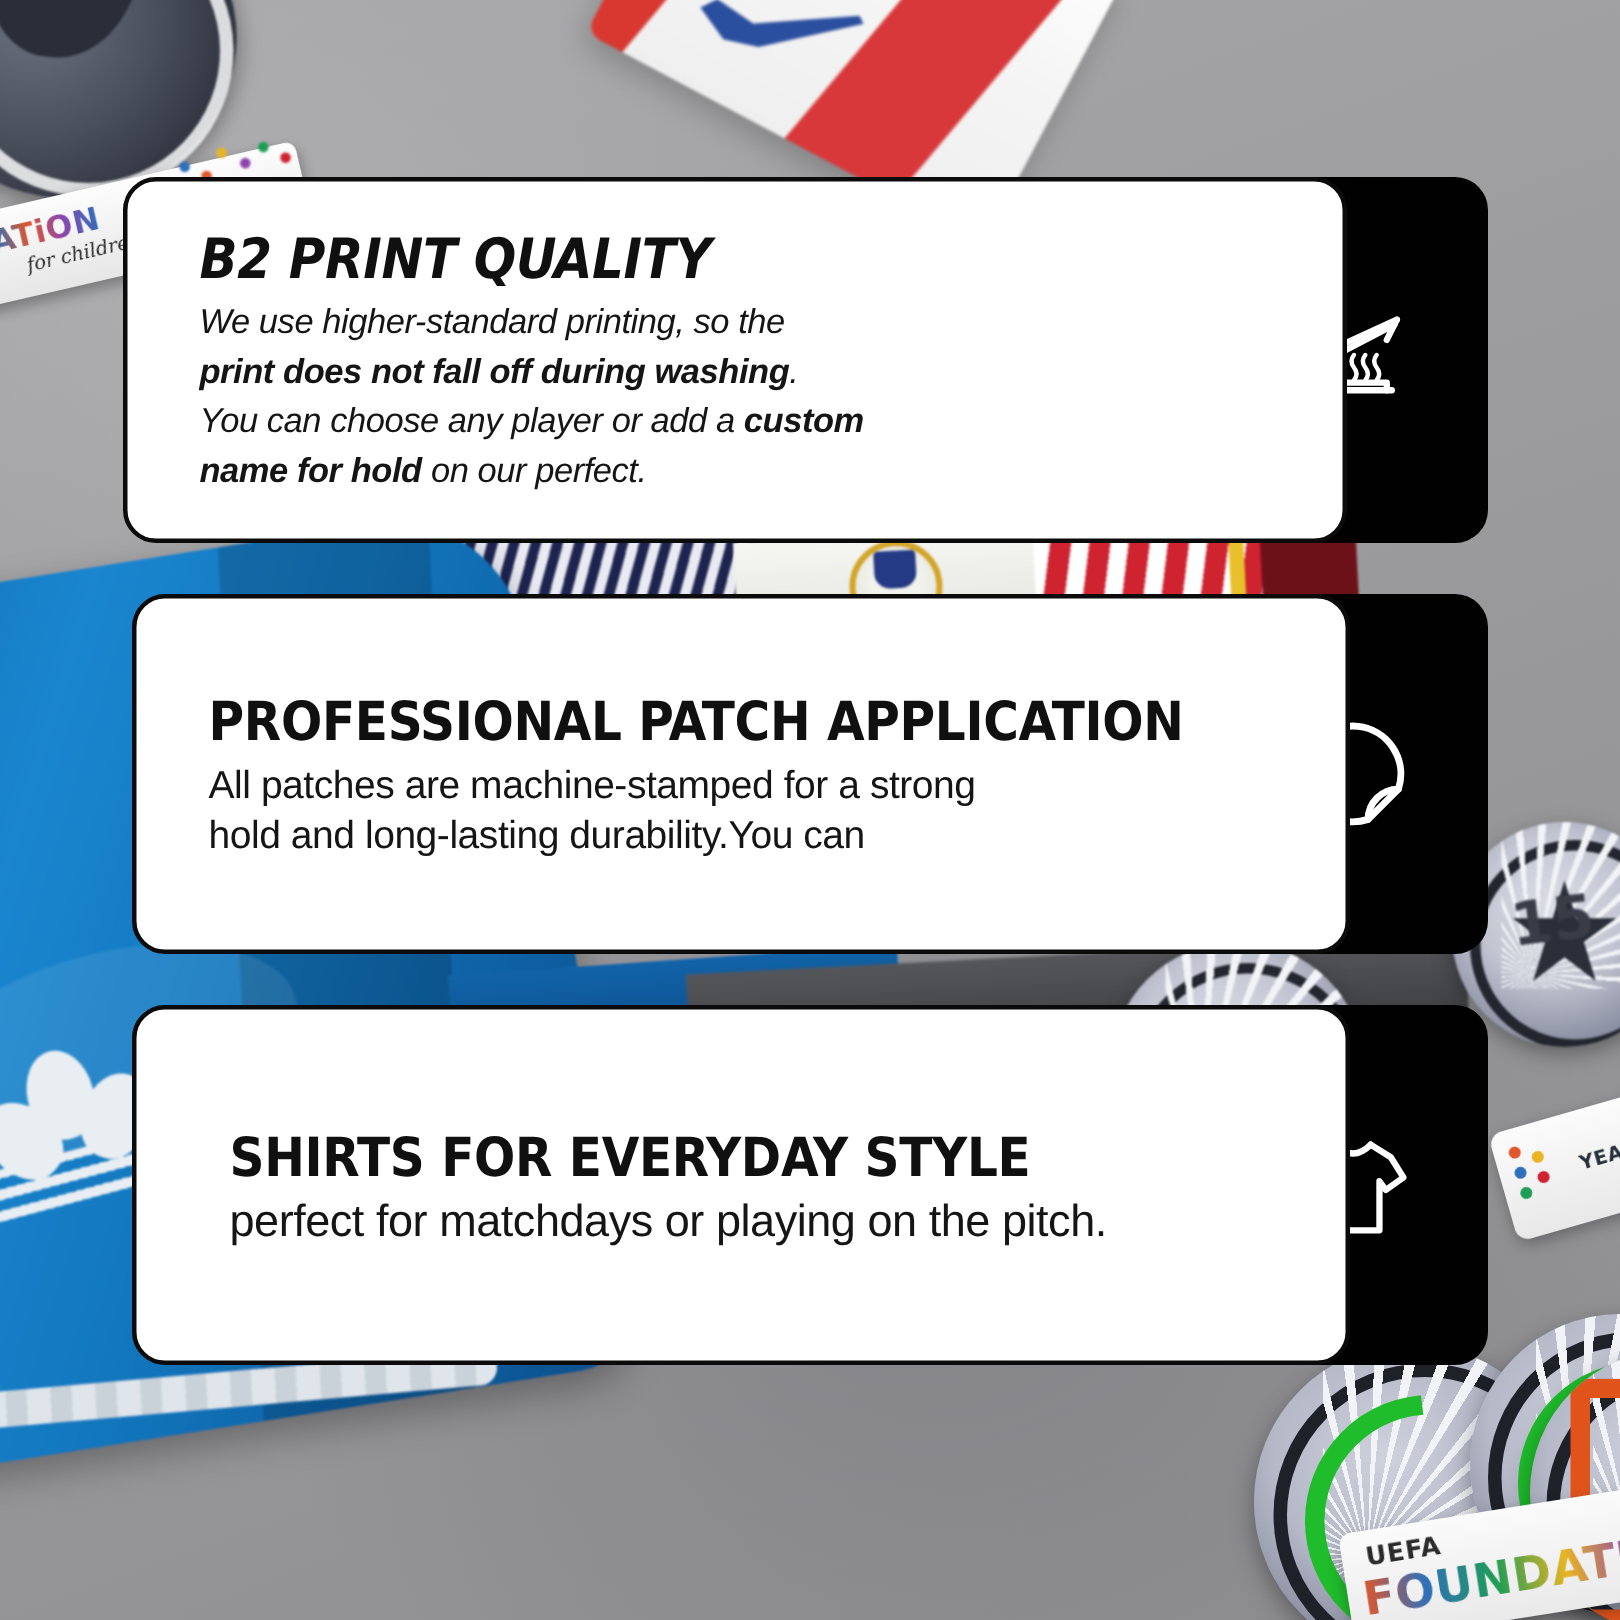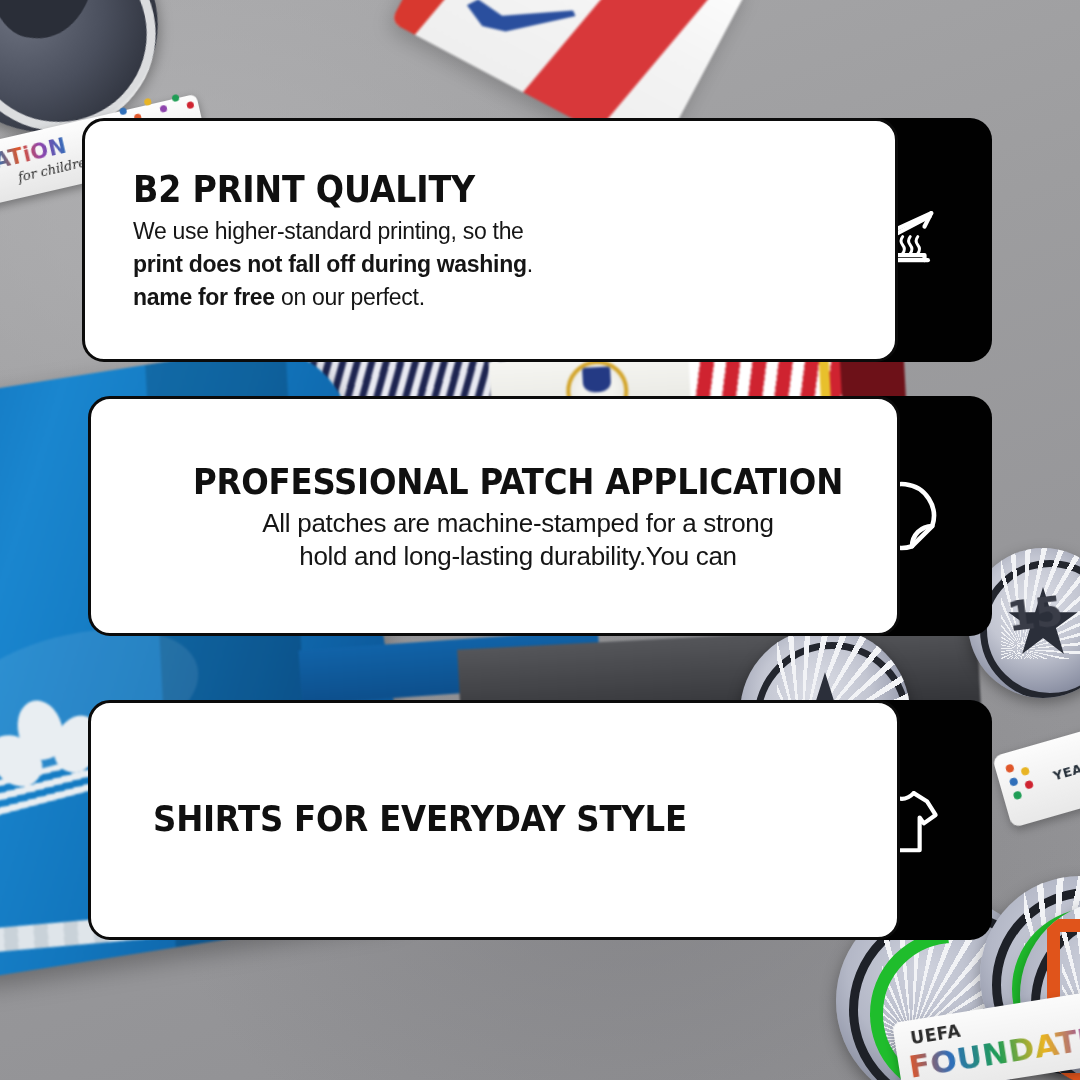--- a/index.html
+++ b/index.html
@@ -242,33 +242,33 @@
   .c-line{
     color:#151515;
     font-family:"Liberation Sans",sans-serif;
     letter-spacing:-.3px;
   }
   .c-line b{font-weight:bold;margin-top:36px;}
 
   
   #card1{left:82px;top:118px;width:910px;height:244px;}
   #card1 .panel{width:182px;}
-  #card1 .body{width:816px;height:100%;}
+  #card1 .body{width:816px;height:100%;font-style:italic;}
   #card1 .c-title{font-size:37px;line-height:46px;margin-bottom:2px;}
   #card1 .c-line{font-size:23px;line-height:33px;}
 
   
   #card2{left:88px;top:396px;width:904px;height:240px;}
   #card2 .panel{width:180px;}
-  #card2 .body{width:812px;height:100%;text-align:center;}
+  #card2 .body{width:812px;height:100%;}
   #card2 .c-title{font-size:36px;line-height:46px;margin-bottom:2px;}
   #card2 .c-line{font-size:26px;line-height:33px;}
 
   
-  #card3{left:88px;top:700px;width:904px;height:240px;}
+  #card3{left:88px;top:670px;width:904px;height:240px;}
   #card3 .panel{width:180px;}
   #card3 .body{width:812px;height:100%;}
   #card3 .c-title{font-size:36px;line-height:46px;margin-bottom:2px;}
   #card3 .c-line{font-size:30px;line-height:33px;}
   #card3 .body .inner{padding-left:62px;}
 
   .icon-wrap{width:84px;height:84px;display:block;}
   .icon-wrap svg{display:block;width:100%;height:100%;}
 </style>
 </head>
@@ -366,21 +366,22 @@
         <path d="M70 66 q4 -5 0 -10 q-4 -5 0 -10" stroke-width="3.5"></path>
       </svg>
     </span>
   </div>
   <div class="body">
     <div class="inner">
       <div class="c-title">B2 PRINT QUALITY</div>
       <div>
           <div class="c-line"><span>We use higher-standard printing, so the</span></div>
           <div class="c-line"><b>print does not fall off during washing</b><span>.</span></div>
-          <div class="c-line"><b>name for free</b><span> on our perfect.</span></div>
+          <div class="c-line"><span>You can choose any player or add a </span><b>custom</b></div>
+          <div class="c-line"><b>name for hold</b><span> on our perfect.</span></div>
         </div>
     </div>
   </div>
 </div>
 
 <div class="card" id="card2">
   <div class="panel">
     <span class="icon-wrap">
       <svg viewBox="0 0 100 100" fill="none" stroke="#fff" stroke-width="5.5" stroke-linecap="round" stroke-linejoin="round">
         <path d="M62 86 A38 38 0 1 1 86 62 Z"></path>
@@ -405,16 +406,17 @@
       <svg viewBox="0 0 100 100" fill="none" stroke="#fff" stroke-width="5" stroke-linecap="round" stroke-linejoin="round">
         <path d="M36 18 L20 28 L10 44 L24 54 L29 47 V86 h42 V47 l5 7 l14 -10 l-10 -16 l-16 -10"></path>
         <path d="M36 18 q14 14 28 0"></path>
       </svg>
     </span>
   </div>
   <div class="body">
     <div class="inner">
       <div class="c-title">SHIRTS FOR EVERYDAY STYLE</div>
       <div>
+          <div class="c-line"><span>perfect for matchdays or playing on the pitch.</span></div>
         </div>
     </div>
   </div>
 </div>
 
 </body></html>

